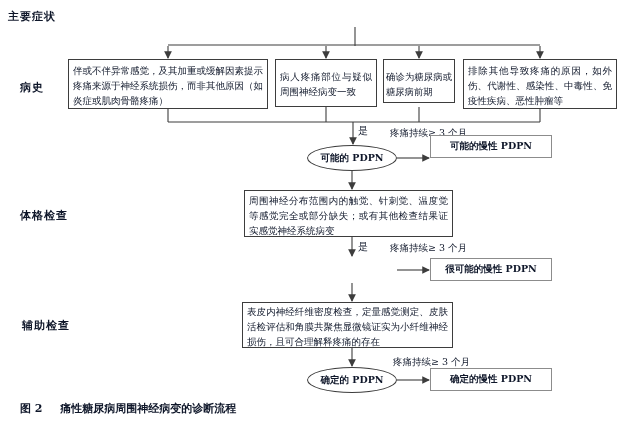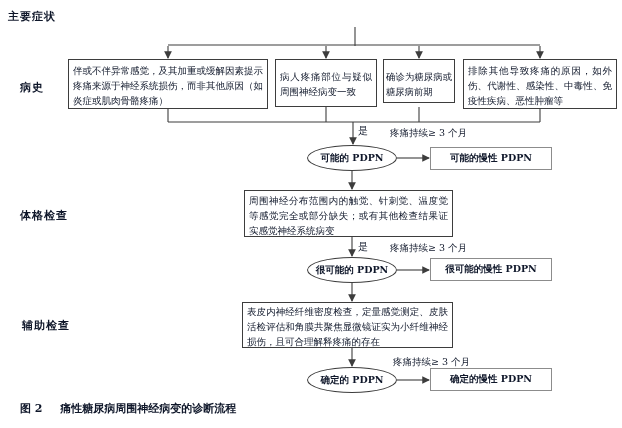--- a/index.html
+++ b/index.html
@@ -41,21 +41,21 @@
   }
   .e1{left:307px;top:145px;}
   .e2{left:307px;top:257px;}
   .e3{left:307px;top:367px;}
   .result{
     position:absolute;box-sizing:border-box;
     width:122px;height:23px;border:1.5px solid #8c8c8c;
     background:#ffffff;text-align:center;line-height:20px;
     font-size:9.5px;font-weight:bold;white-space:nowrap;
   }
-  .r1{left:430px;top:147px;text-align:center;}
+  .r1{left:430px;top:135px;text-align:center;}
   .r2{left:430px;top:258px;}
   .r3{left:430px;top:368px;}
   .yes{position:absolute;font-size:10px;white-space:nowrap;}
   .yes1{left:358px;top:124px;}
   .yes2{left:358px;top:240px;}
   .dur{position:absolute;font-size:9.5px;white-space:nowrap;}
   .dur1{left:390px;top:127px;}
   .dur2{left:390px;top:242px;}
   .dur3{left:393px;top:356px;}
   .caption{
@@ -120,21 +120,20 @@
 
   <div class="yes yes1">是</div>
   <div class="dur dur1">疼痛持续≥ 3 个月</div>
   <div class="ellipse e1">可能的 PDPN</div>
   <div class="result r1">可能的慢性 PDPN</div>
 
   <div class="node physical-box">周围神经分布范围内的触觉、针刺觉、温度觉等感觉完全或部分缺失；或有其他检查结果证实感觉神经系统病变</div>
 
   <div class="yes yes2">是</div>
   <div class="dur dur2">疼痛持续≥ 3 个月</div>
-  <div class="ellipse e2">很可能的 PDPN</div>
   <div class="result r2">很可能的慢性 PDPN</div>
 
   <div class="node auxiliary-box">表皮内神经纤维密度检查，定量感觉测定、皮肤活检评估和角膜共聚焦显微镜证实为小纤维神经损伤，且可合理解释疼痛的存在</div>
 
   <div class="dur dur3">疼痛持续≥ 3 个月</div>
   <div class="ellipse e3">确定的 PDPN</div>
   <div class="result r3">确定的慢性 PDPN</div>
 
   <div class="caption">
     <span class="fig-label">图 2</span>

